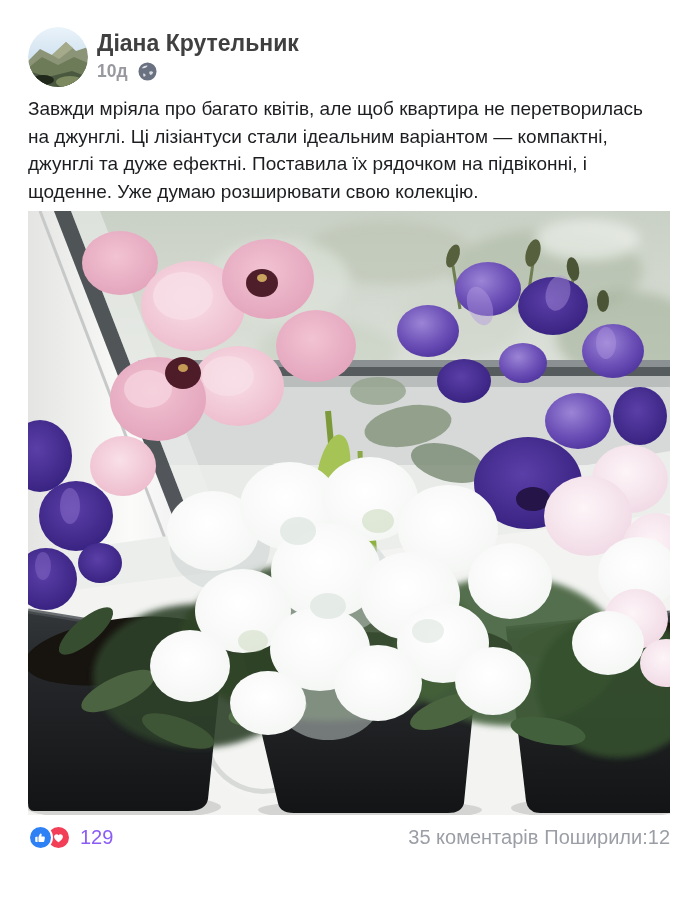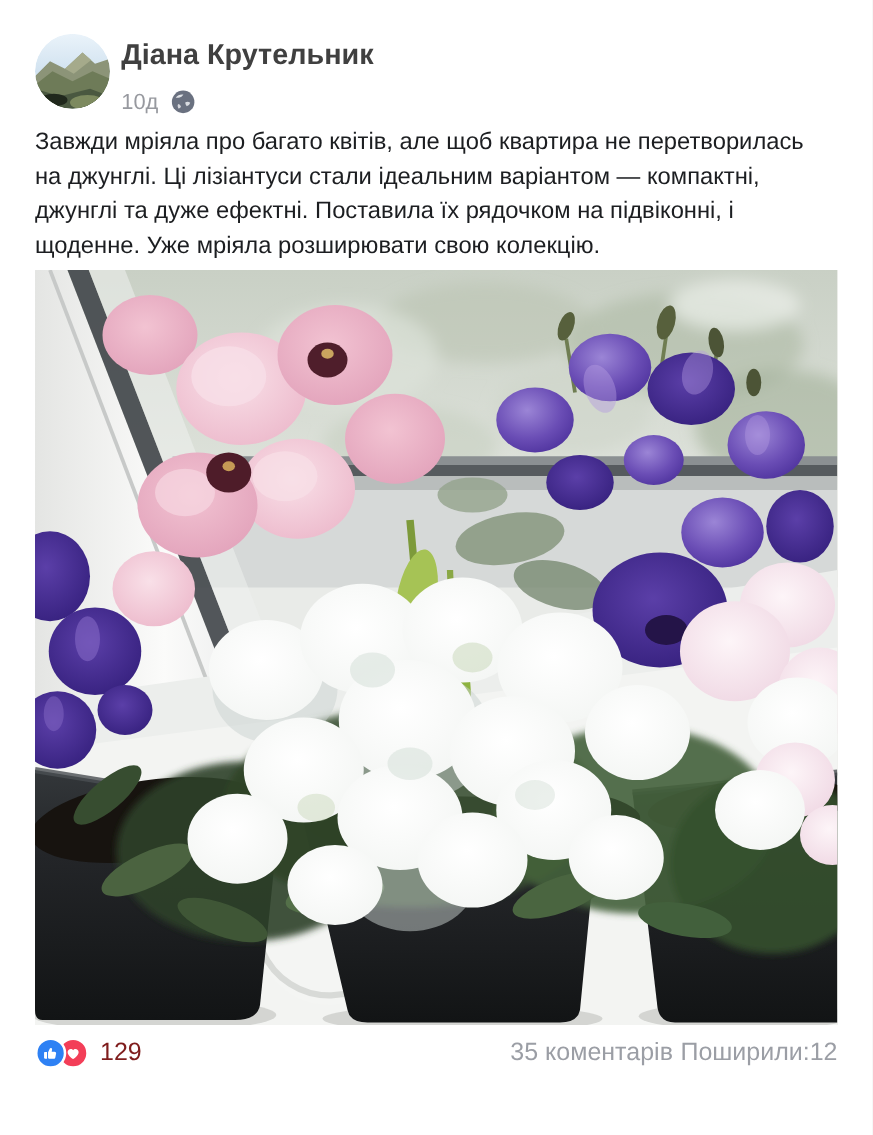--- a/index.html
+++ b/index.html
@@ -9,41 +9,41 @@
     -webkit-font-smoothing:antialiased;
   }
   .card{width:698px;height:908px;background:#fff;}
 
   
   .header{display:flex;align-items:flex-start;padding:27px 28px 0 28px;}
   .avatar{width:60px;height:60px;border-radius:50%;overflow:hidden;flex:0 0 60px;cursor:pointer;}
   .avatar svg{display:block;}
   .hinfo{margin-left:9px;padding-top:4px;}
   .author{font-size:23px;font-weight:700;color:#404040;line-height:24px;cursor:pointer;}
-  .meta{margin-top:16px;display:flex;align-items:center;}
+  .meta{margin-top:6px;display:flex;align-items:center;font-weight:bold;}
   .timestamp{font-size:17.5px;color:#97999f;cursor:pointer;}
   .globe{margin-left:10px;width:19px;height:19px;display:inline-block;}
 
   
   .post-text{margin:8px 28px 0 28px;color:#1c1e21;font-size:19px;}
   .post-text .line{height:27.5px;line-height:27.5px;white-space:nowrap;overflow:hidden;}
 
   
   .photo{margin:6px 28px 0 28px;width:642px;height:604px;overflow:hidden;cursor:pointer;background:#dfe3dd;}
   .photo svg{display:block;}
 
   
   .footer{margin:10px 28px 0 28px;display:flex;align-items:center;justify-content:space-between;}
   .reactions{display:flex;align-items:center;}
   .badge{width:25px;height:25px;border-radius:50%;display:flex;align-items:center;justify-content:center;
          border:2px solid #fff;box-sizing:border-box;position:relative;cursor:pointer;}
   .badge svg{display:block;}
   .badge.like{background:#2e81f4;z-index:2;}
   .badge.love{background:#f33e58;margin-left:-7px;z-index:1;}
-  .rcount{margin-left:9px;font-size:20px;color:#7f1d1d;cursor:pointer;}
+  .rcount{margin-left:9px;font-size:20px;color:#8b5cf6;cursor:pointer;}
   .fright{font-size:20px;color:#9b9ea5;display:flex;gap:6px;align-items:flex-end;}
   .fright span{cursor:pointer;}
 </style>
 </head>
 <body>
 
 <div class="card">
 
   <div class="header">
     <div class="avatar">
@@ -81,21 +81,21 @@
           </svg>
         </span>
       </div>
     </div>
   </div>
 
   <div class="post-text">
     <div class="line">Завжди мріяла про багато квітів, але щоб квартира не перетворилась</div>
     <div class="line">на джунглі. Ці лізіантуси стали ідеальним варіантом — компактні,</div>
     <div class="line">джунглі та дуже ефектні. Поставила їх рядочком на підвіконні, і</div>
-    <div class="line">щоденне. Уже мріяла розширювати свою колекцію.</div>
+    <div class="line">щоденне. Уже думаю розширювати свою колекцію.</div>
   </div>
 
   <div class="photo" aria-label="Лізіантуси у чорних горщиках на білому підвіконні: рожеві, фіолетові та білі квіти біля вікна">
     <svg width="642" height="604" viewBox="0 0 642 604" preserveAspectRatio="none">
       <defs>
         <linearGradient id="gGlass" x1="0" y1="0" x2="0" y2="1">
           <stop offset="0" stop-color="#c9d0c5"></stop>
             <stop offset="1" stop-color="#dfe3dc"></stop>
         </linearGradient>
         <linearGradient id="gFrame" x1="0" y1="0" x2="1" y2="0">

